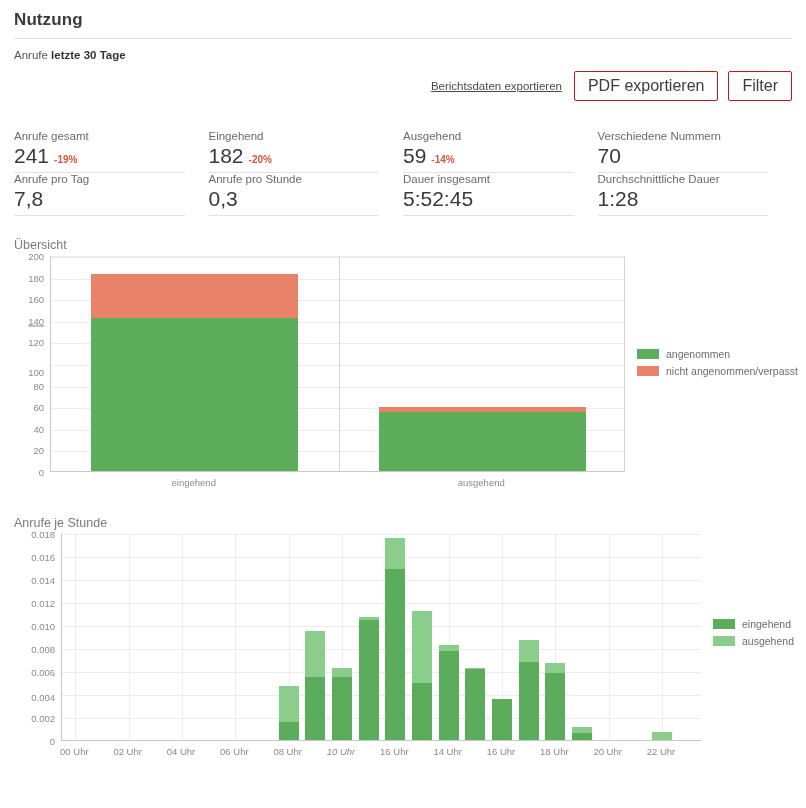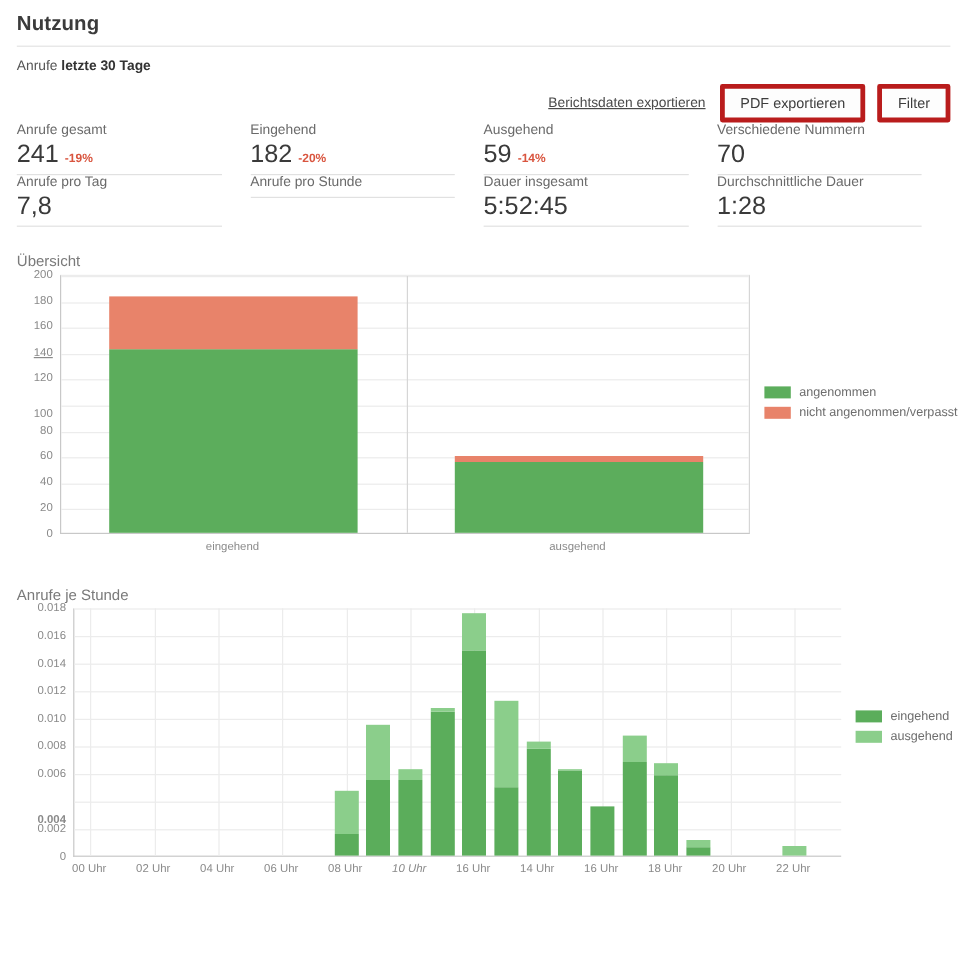--- a/index.html
+++ b/index.html
@@ -26,30 +26,30 @@
   
   .toolbar {
     display:flex; align-items:center; justify-content:flex-end;
     gap:10px; margin-top:12px; height:26px;
   }
   .link-export {
     font-size:11.5px; color:#4a4a4a; text-decoration:underline;
     cursor:pointer; margin-right:2px;
   }
   .btn {
-    font-size:12px; color:#3d3d3d;
+    font-size:16px; color:#3d3d3d;
     background:#fdfdfd;
-    border:4px solid #b91c1c;
+    border:1px solid #b91c1c;
     border-radius:2px;
     padding:6px 13px;
     cursor:pointer; line-height:1;
   }
 
   
-  .stats { display:flex; flex-wrap:wrap; margin-top:4px; }
+  .stats { display:flex; flex-wrap:wrap; margin-top:31px; }
   .stat { width:25%; padding-right:24px; }
   .stat-inner { border-bottom:1px solid #e1e1e1; padding-bottom:4px; }
   .stat-label { font-size:11.5px; color:#6a6a6a; padding-bottom:2px; }
   .stat-value-row { display:flex; align-items:baseline; gap:5px; }
   .stat-value { font-size:21px; color:#3a3a3a; font-weight:normal; }
   .stat-delta { font-size:10px; color:#d9553f; font-weight:bold; }
 
   
   .chart-title { font-size:12.5px; color:#7a7a7a; margin:22px 0 4px 0; }
   .chart-wrap { display:flex; align-items:flex-start; }
@@ -140,20 +140,24 @@
           <div class="stat-label">Anrufe pro Tag</div>
           <div class="stat-value-row">
             <span class="stat-value">7,8</span>
             <span class="stat-delta"></span>
           </div>
         </div>
       </div>
       <div class="stat">
         <div class="stat-inner">
           <div class="stat-label">Anrufe pro Stunde</div>
+          <div class="stat-value-row">
+            <span class="stat-value">0,3</span>
+            <span class="stat-delta"></span>
+          </div>
         </div>
       </div>
       <div class="stat">
         <div class="stat-inner">
           <div class="stat-label">Dauer insgesamt</div>
           <div class="stat-value-row">
             <span class="stat-value">5:52:45</span>
             <span class="stat-delta"></span>
           </div>
         </div>
@@ -224,21 +228,21 @@
         </div>
       </div>
   </div>
 
   <div class="chart-title">Anrufe je Stunde</div>
   <div class="chart-wrap">
     <div class="plot-col" id="chart2-col">
         <div class="ylabels" style="width: 41px; height: 207px;">
           <div class="ytick" style="top: 207px;">0</div>
           <div class="ytick" style="top: 184px;">0.002</div>
-          <div class="ytick" style="top: 176px; font-weight: bold;">0.004</div>
+          <div class="ytick" style="top: 163px;">0.004</div>
           <div class="ytick" style="top: 138px;">0.006</div>
           <div class="ytick" style="top: 115px;">0.008</div>
           <div class="ytick" style="top: 92px;">0.010</div>
           <div class="ytick" style="top: 69px;">0.012</div>
           <div class="ytick" style="top: 46px;">0.014</div>
           <div class="ytick" style="top: 23px;">0.016</div>
           <div class="ytick" style="top: 0px;">0.018</div>
         </div>
         <div style="margin-left: 47px; width: 640px;">
           <div class="plot" style="width: 640px; height: 207px;">

